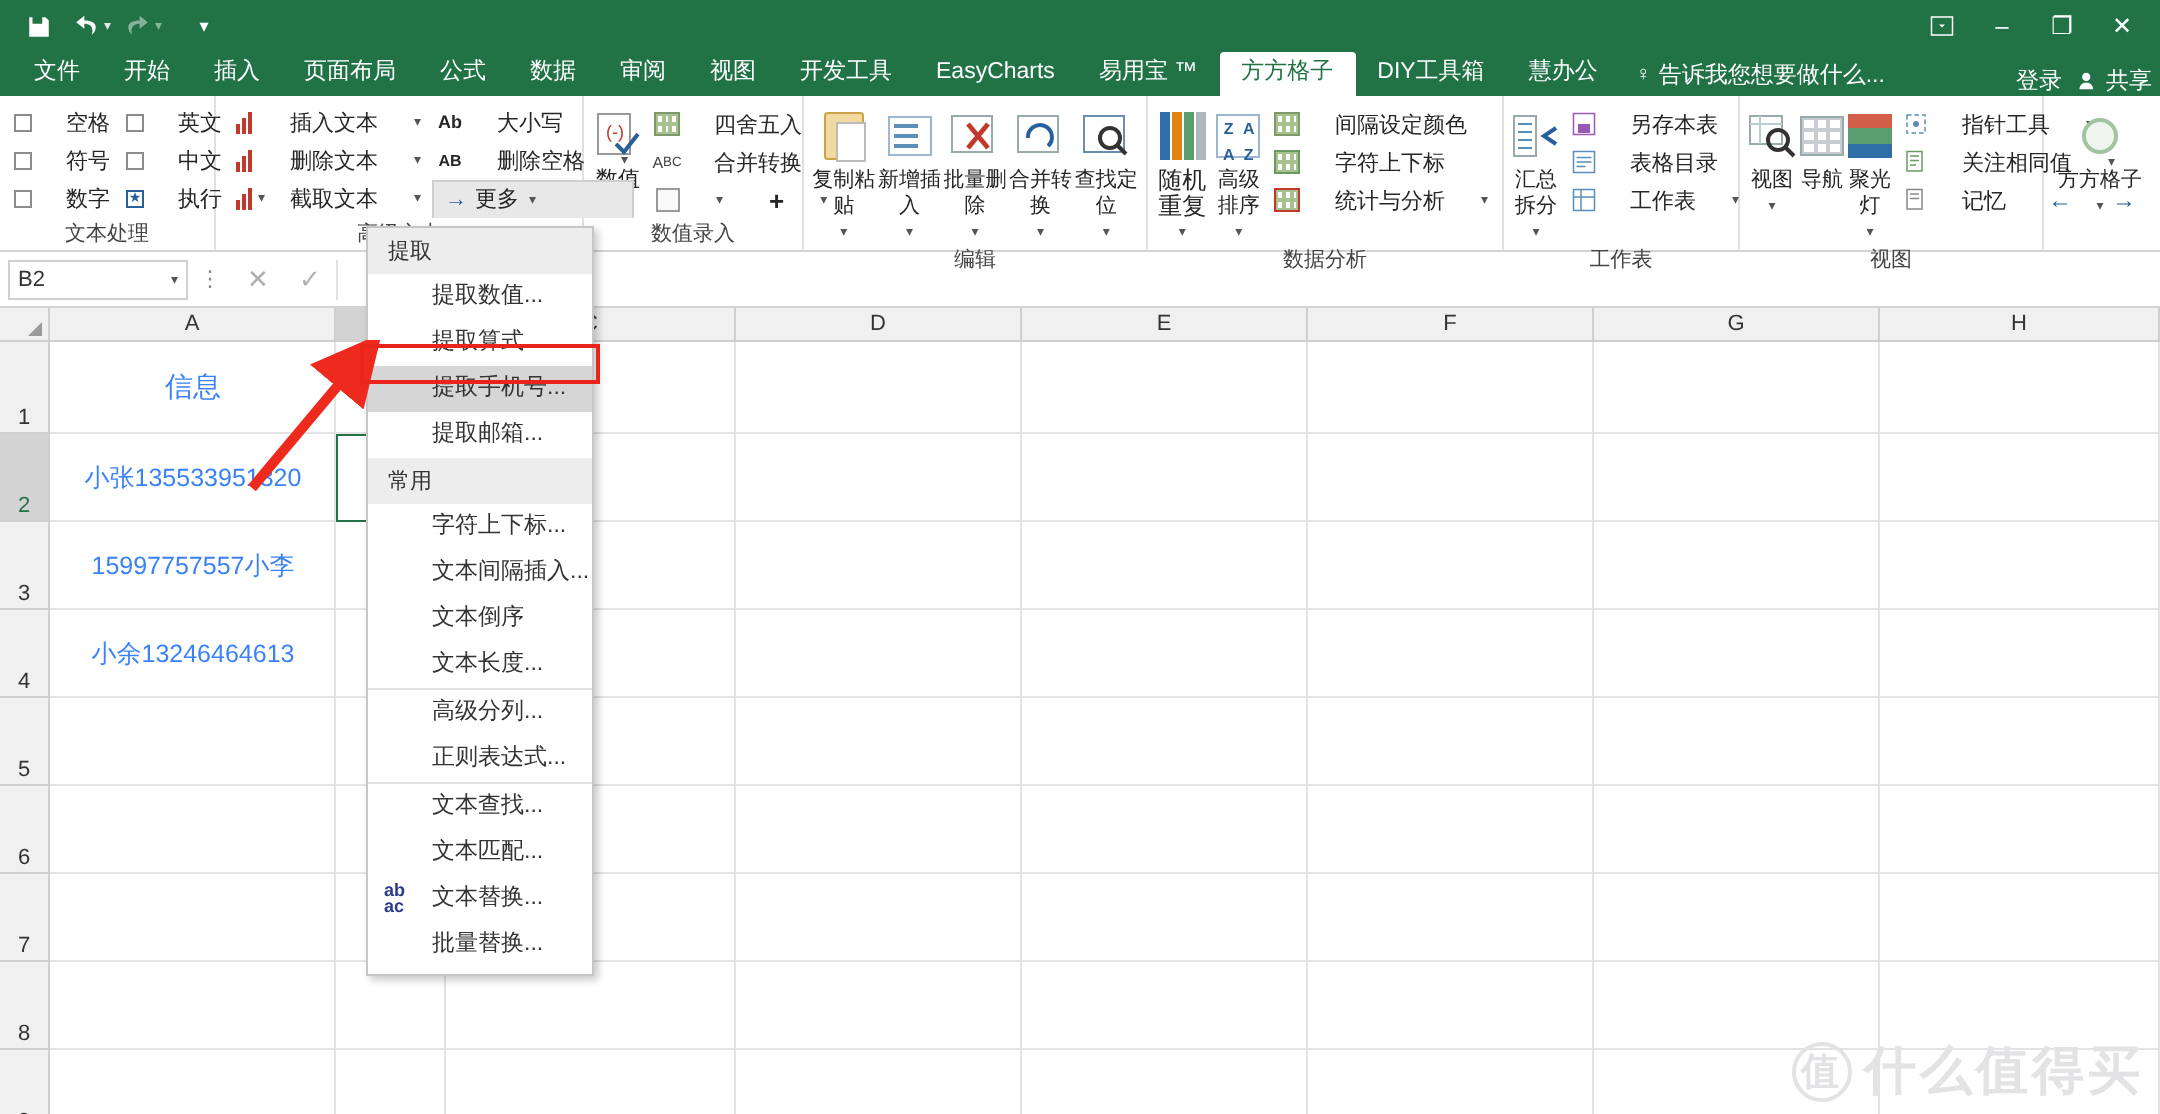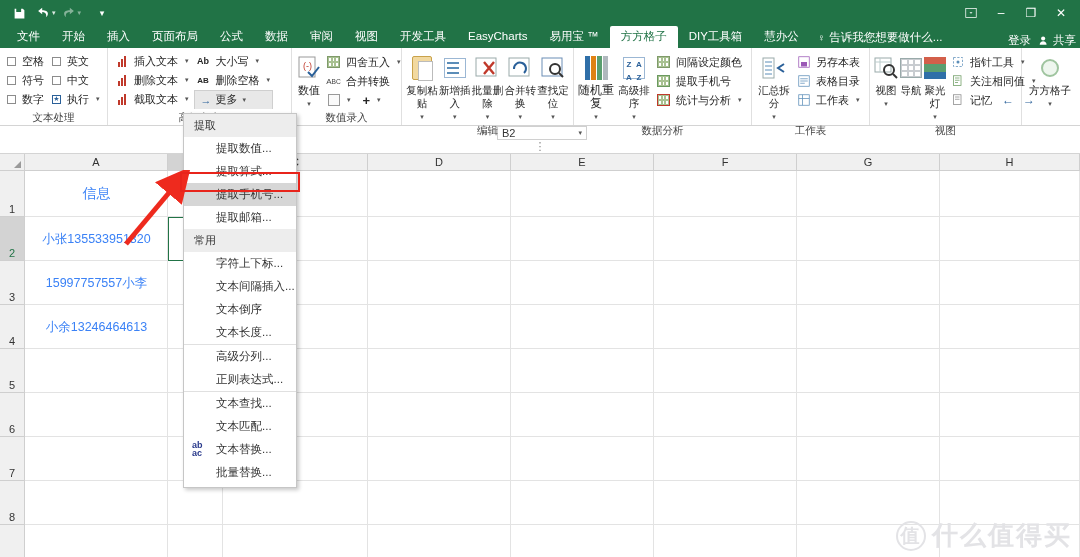--- a/index.html
+++ b/index.html
@@ -53,21 +53,21 @@
     display:flex; flex-direction:column; position:relative;
     border-right:1px solid #e0e0e0; padding:2px 4px 0 4px;
   }
   .rgroup:last-child{border-right:none;}
   .rgroup-body{ flex:1; display:flex; align-items:flex-start; gap:2px;}
   .rgroup-label{
     text-align:center; font-size:10.5px; color:#444; height:15px; line-height:15px;
   }
   .col3{ display:flex; flex-direction:column; justify-content:flex-start; gap:1px; padding-top:2px;}
   .srow{
-    display:flex; align-items:center; gap:6px; font-size:11px; color:#262626;
+    display:flex; align-items:center; gap:17px; font-size:11px; color:#262626;
     height:18px; padding:0 3px; white-space:nowrap;
   }
   .cbox{ width:9px;height:9px;border:1px solid #8c8c8c;background:#fff;flex:none;}
   .cbox.star{ border-color:#2a6099; color:#2a6099; font-size:7px; display:flex;align-items:center;justify-content:center;}
   .caret{ font-size:7px; color:#555; margin-left:1px;}
   .micon{
     width:13px;height:13px;flex:none;display:flex;align-items:center;justify-content:center;
     font-size:9px;
   }
   .bars{ display:flex; align-items:flex-end; gap:1px; height:11px;}
@@ -102,21 +102,21 @@
   .tablegrid i{border:.5px solid #c8ccd0;}
   .colorbars{display:flex;gap:1px;height:24px;align-items:stretch;}
   .colorbars i{width:5px;display:block;}
   .az{width:22px;height:22px;border:1px solid #9bb7d4;background:#fff;color:#2a6099;font-size:8px;
       display:grid;grid-template-columns:1fr 1fr;align-items:center;justify-items:center;font-weight:bold;}
   .spot{width:22px;height:22px;display:flex;flex-direction:column;}
   .spot i{flex:1;display:block;}
   .circ{width:18px;height:18px;border-radius:50%;border:2px solid #9fc49f;background:#eef6ee;}
   
   .fbar{ height:28px; display:flex; align-items:center; background:#fff;
-    border-bottom:1px solid #d4d4d4;flex-direction:column; }
+    border-bottom:1px solid #d4d4d4; }
   .namebox{
     width:90px;height:20px;margin-left:4px;border:1px solid #d0d0d0;background:#fff;
     display:flex;align-items:center;padding:0 4px;font-size:11px;color:#333;
   }
   .namebox .nb-caret{ margin-left:auto;font-size:7px;color:#555;}
   .fb-dots{ width:22px;text-align:center;color:#888;font-size:11px;}
   .fb-btn{ width:26px;text-align:center;color:#b0b0b0;font-size:13px;}
   .fb-input{ flex:1;height:20px;border-left:1px solid #e2e2e2;}
   
   .sheet{ position:relative; height:403px; overflow:hidden; }
@@ -466,21 +466,21 @@
           <span class="micon">
               <span class="ic-grid" style="border-color:#6a9a5f">
                 <i></i>
                 <i></i>
                 <i></i>
                 <i></i>
                 <i></i>
                 <i></i>
               </span>
             </span>
-          <span>提取手机号</span>
+          <span>字符上下标</span>
         </div>
         <div class="srow">
           <span class="micon">
               <span class="ic-grid" style="border-color:#c0392b">
                 <i></i>
                 <i></i>
                 <i></i>
                 <i></i>
                 <i></i>
                 <i></i>

